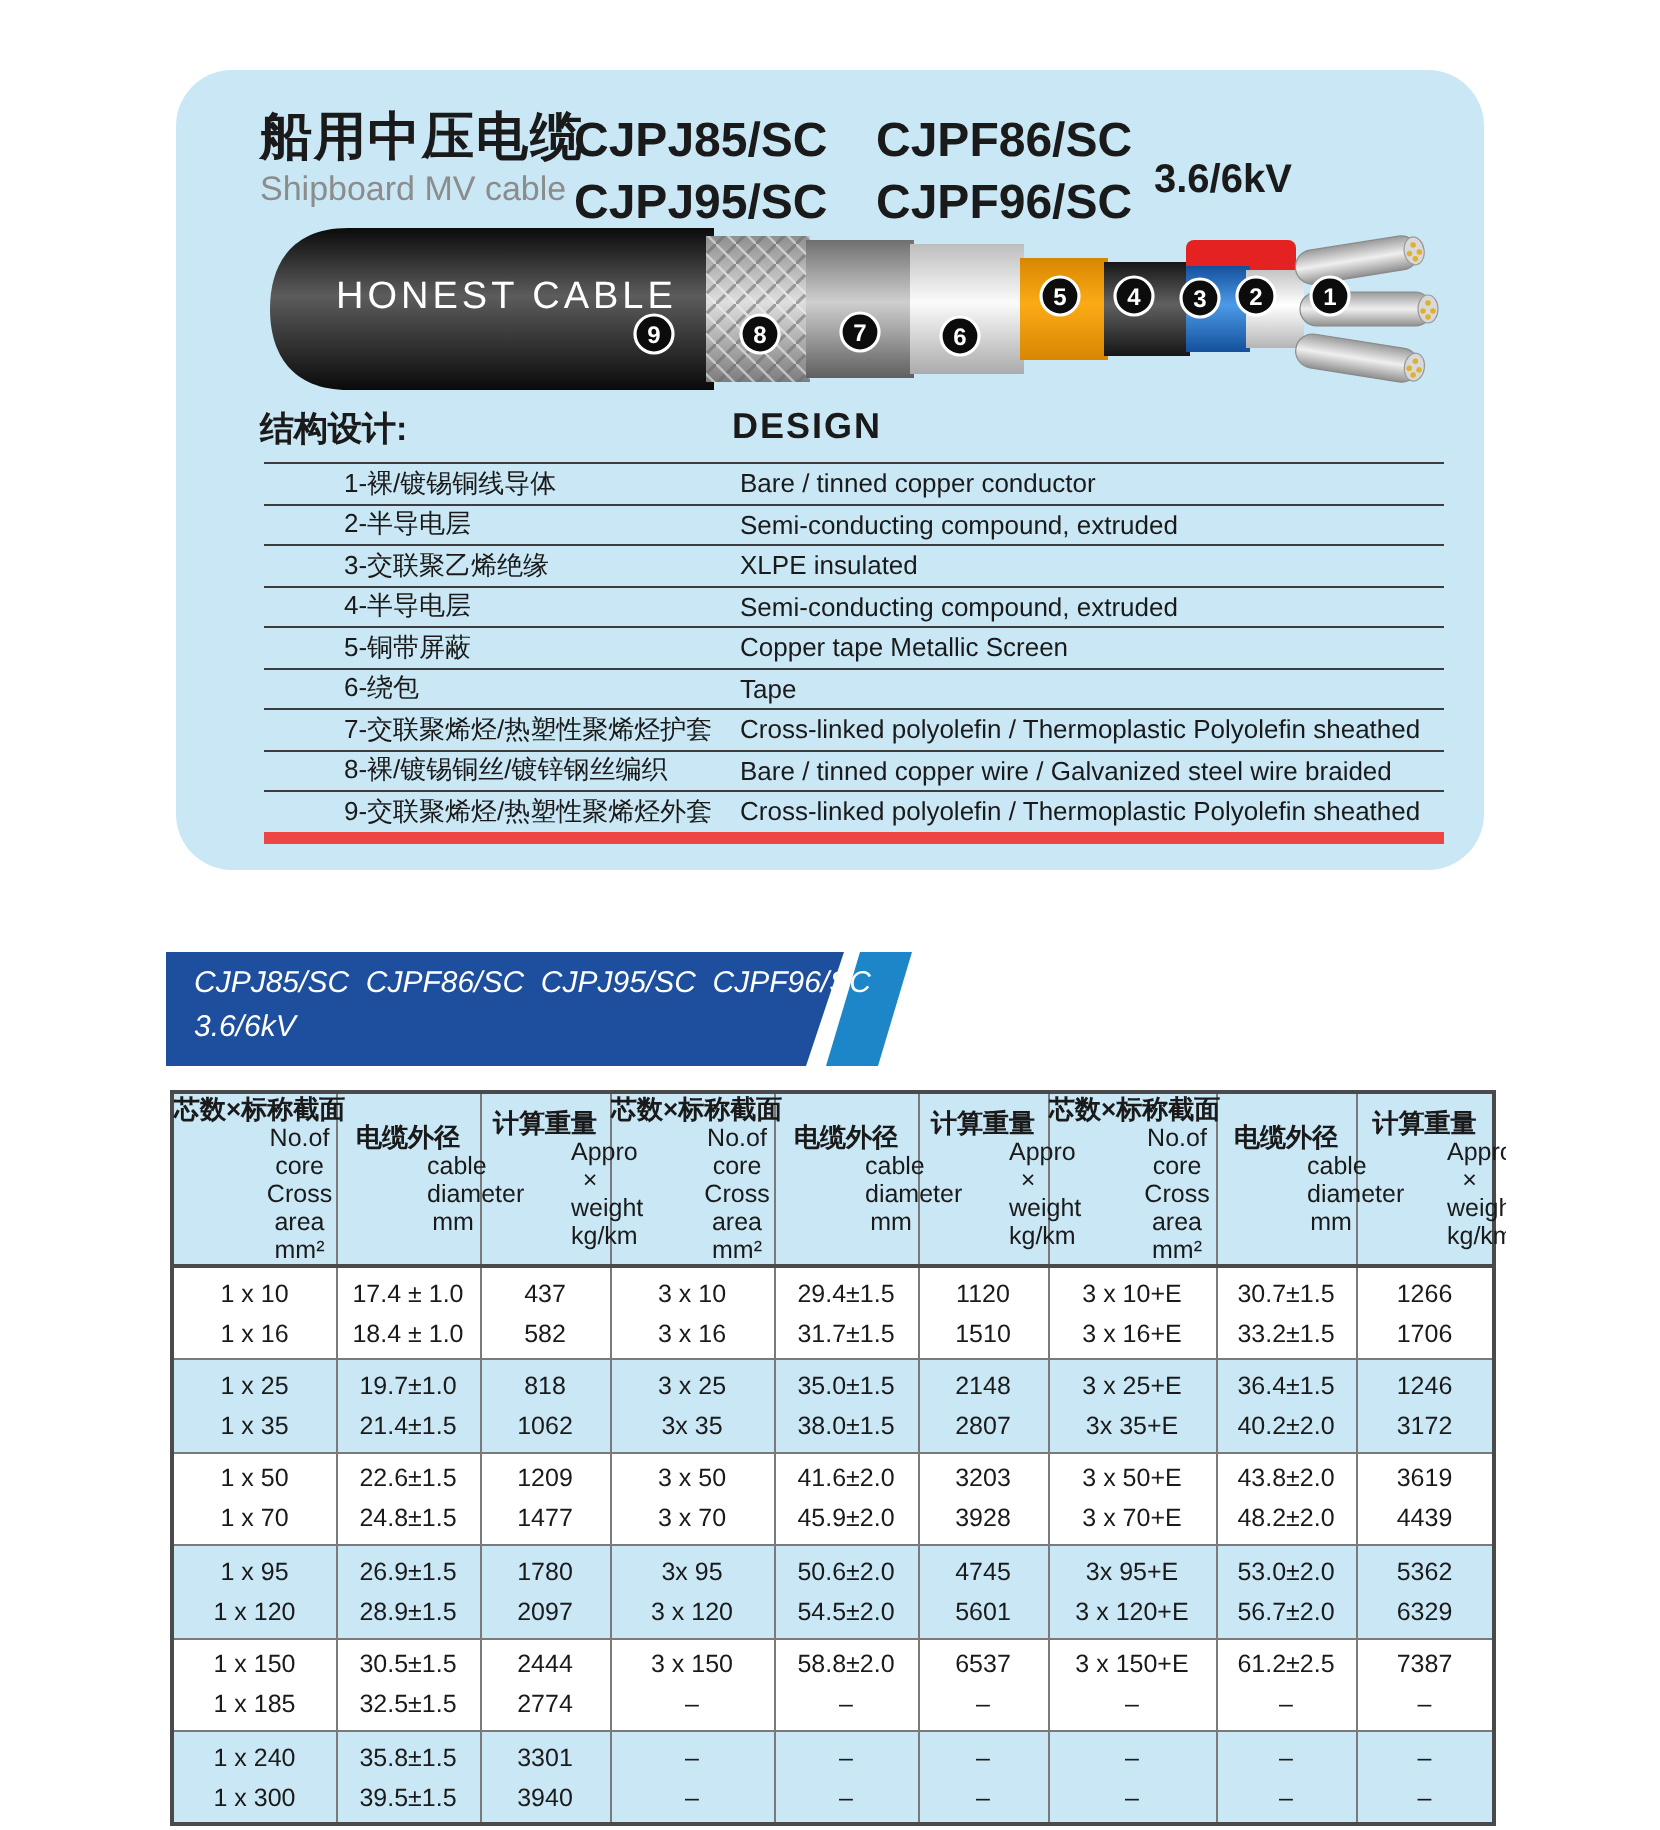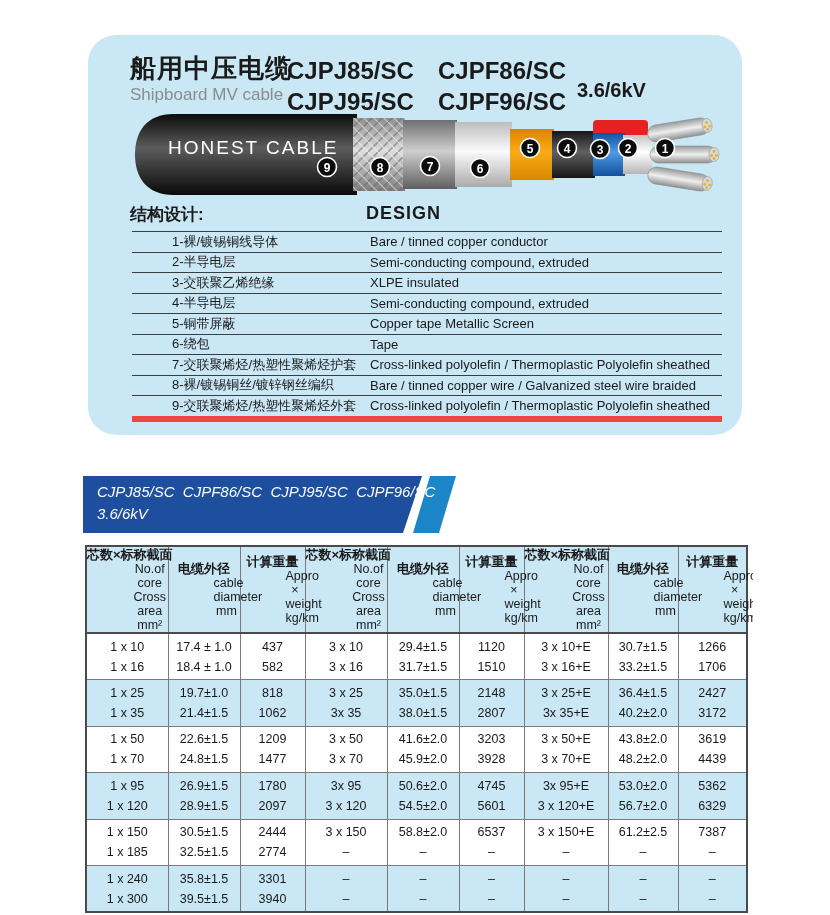--- a/index.html
+++ b/index.html
@@ -404,21 +404,21 @@
           </td>
           <td>
             <div class="cell-line">3 x 25+E</div>
             <div class="cell-line">3x 35+E</div>
           </td>
           <td>
             <div class="cell-line">36.4±1.5</div>
             <div class="cell-line">40.2±2.0</div>
           </td>
           <td>
-            <div class="cell-line">2427</div>
+            <div class="cell-line">1246</div>
             <div class="cell-line">3172</div>
           </td>
         </tr>
         <tr>
           <td>
             <div class="cell-line">1 x 50</div>
             <div class="cell-line">1 x 70</div>
           </td>
           <td>
             <div class="cell-line">22.6±1.5</div>

